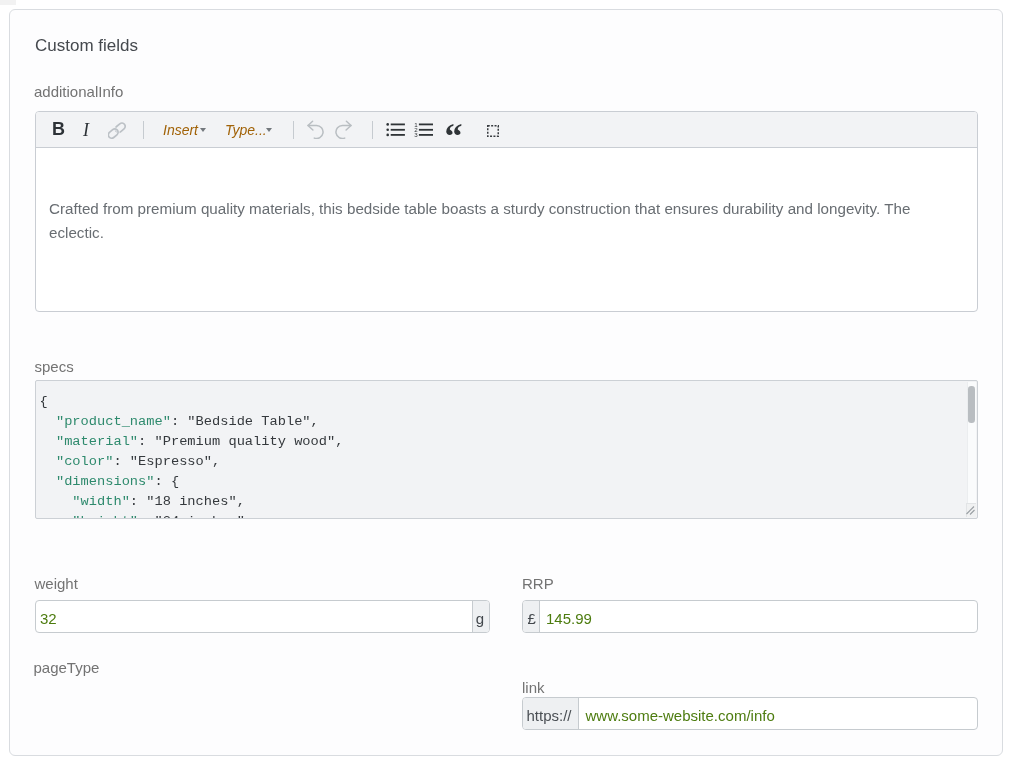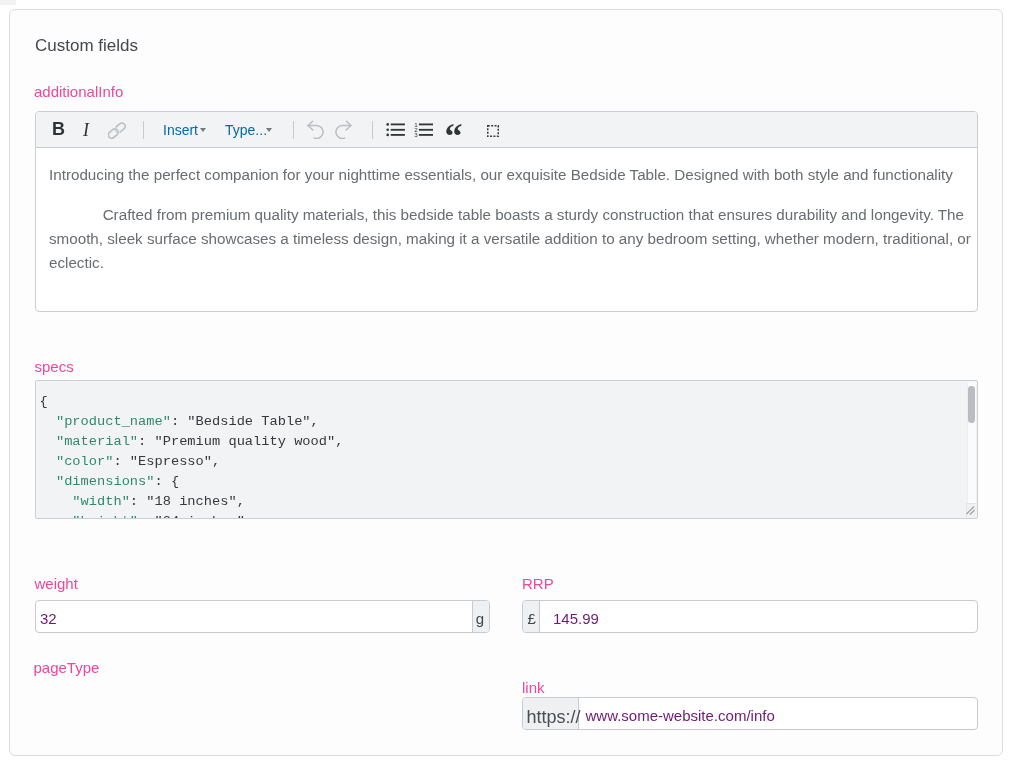--- a/index.html
+++ b/index.html
@@ -1,34 +1,34 @@
 <!DOCTYPE html>
 <html><head>
 <meta charset="utf-8">
 <style>
   * { margin:0; padding:0; box-sizing:border-box; }
   html,body { width:1013px; height:769px; background:#fff; font-family:"Liberation Sans",sans-serif; }
   #page { position:relative; width:1013px; height:769px; overflow:hidden; }
   .abs { position:absolute; }
   .card { left:9px; top:9px; width:994px; height:747px; background:#fdfdfe; border:1px solid #d9dce0; border-radius:6px; }
-  .lbl { font-size:15px; color:#ec4899; }
+  .lbl { font-size:15px; color:#737373; }
   .editor { left:35px; top:111px; width:943px; height:201px; border:1px solid #c9cdd3; border-radius:4px; background:#fff; }
   .toolbar { position:absolute; left:0; top:0; right:0; height:36px; background:#f2f3f5; border-bottom:1px solid #c9cdd3; border-radius:3px 3px 0 0; }
   .tsep { position:absolute; top:9px; width:1px; height:18px; background:#c6cbd0; }
-  .ttxt { position:absolute; font-size:14px; color:#0369a1; top:9.5px; }
+  .ttxt { position:absolute; font-size:14px; color:#a16207; top:9.5px;font-style:italic; }
   .caret { position:absolute; top:16px; width:0; height:0; border-left:3.5px solid transparent; border-right:3.5px solid transparent; border-top:4.5px solid #73787d; }
   .econtent { position:absolute; left:13px; width:915px; top:51px; font-size:15.2px; line-height:24px; color:#686d72; white-space:nowrap; }
   
   .ta { left:35px; top:380px; width:943px; height:139px; background:#f2f3f5; border:1px solid #ccd0d5; border-radius:2px; overflow:hidden; }
   .code { position:absolute; left:3.5px; top:11px; font-family:"Liberation Mono",monospace; font-size:13.7px; line-height:20px; color:#35393d; white-space:pre; }
   .k { color:#2e8a6d; }
   .sbtrack { position:absolute; right:1px; top:1px; width:9px; bottom:1px; background:#fafbfc; border-left:1px solid #ebedef; }
   .sbthumb { position:absolute; right:2.5px; top:4.5px; width:6.5px; height:37.5px; background:#b9bdc1; border-radius:3.2px; }
   .input { height:33px; background:#fff; border:1px solid #c6cbcf; border-radius:4px; }
-  .ival { position:absolute; left:4px; top:9px; font-size:15px; color:#701a75; }
+  .ival { position:absolute; left:4px; top:9px; font-size:15px; color:#4d7c0f; }
   .addon { position:absolute; top:0; bottom:0; background:#eef0f2; }
 </style>
 </head>
 <body>
 <div id="page">
   <div class="abs" style="left:0;top:0;width:16px;height:5px;background:#f2f2f2;"></div>
   <div class="abs card"></div>
   <div class="abs" style="left:35px;top:36.3px;font-size:17px;color:#45494e;text-align:center;">Custom fields</div>
   <div class="abs lbl" style="left:34px;top:83.2px;">additionalInfo</div>
 
@@ -75,23 +75,21 @@
             <rect x="4.9" y="5.9" width="14.1" height="1.8"></rect>
             <rect x="4.9" y="11" width="14.1" height="1.8"></rect>
           </g>
         </svg>
       <span style="position:absolute;left:408.4px;top:2.7px;font-family:'Liberation Serif',serif;font-weight:bold;font-size:36px;color:#2f3437;">“</span>
       <svg style="position:absolute;left:451px;top:12.5px;" width="12" height="12" viewBox="0 0 12 12" fill="none">
           <rect x="0.75" y="0.75" width="10.5" height="10.5" stroke="#383c40" stroke-width="1.5" stroke-dasharray="2 1.4"></rect>
         </svg>
     </div>
     <div class="econtent">
-      <div>Introducing the perfect companion for your nighttime essentials, our exquisite Bedside Table. Designed with both style and functionality</div>
-      <div style="margin-top:16px;text-align:right;">Crafted from premium quality materials, this bedside table boasts a sturdy construction that ensures durability and longevity. The</div>
-      <div>smooth, sleek surface showcases a timeless design, making it a versatile addition to any bedroom setting, whether modern, traditional, or</div>
+      <div style="margin-top:34px;">Crafted from premium quality materials, this bedside table boasts a sturdy construction that ensures durability and longevity. The</div>
       <div>eclectic.</div>
     </div>
   </div>
 
   <div class="abs lbl" style="left:34.5px;top:357.5px;">specs</div>
   <div class="abs ta">
     <div class="code">{
   <span class="k">"product_name"</span>: "Bedside Table",
   <span class="k">"material"</span>: "Premium quality wood",
   <span class="k">"color"</span>: "Espresso",
@@ -112,23 +110,23 @@
   <div class="abs lbl" style="left:34.5px;top:575px;">weight</div>
   <div class="abs lbl" style="left:522px;top:575px;">RRP</div>
   <div class="abs input" style="left:35px;top:600px;width:455px;">
     <span class="ival">32</span>
     <div class="addon" style="right:0;width:17px;border-left:1px solid #c6cbcf;border-radius:0 3px 3px 0;"></div>
     <span style="position:absolute;right:4.8px;top:9px;font-size:15px;color:#42474c;">g</span>
   </div>
   <div class="abs input" style="left:522px;top:600px;width:456px;">
     <div class="addon" style="left:0;width:17px;border-right:1px solid #c6cbcf;border-radius:3px 0 0 3px;"></div>
     <span style="position:absolute;left:4.5px;top:9px;font-size:15px;color:#42474c;">£</span>
-    <span class="ival" style="left:30px;">145.99</span>
+    <span class="ival" style="left:23px;">145.99</span>
   </div>
 
   <div class="abs lbl" style="left:33.5px;top:659px;">pageType</div>
   <div class="abs lbl" style="left:522px;top:670.5px;margin-top:8px;">link</div>
   <div class="abs input" style="left:522px;top:697px;width:456px;">
     <div class="addon" style="left:0;width:56px;border-right:1px solid #c6cbcf;border-radius:3px 0 0 3px;"></div>
-    <span style="position:absolute;left:3.5px;top:9px;font-size:18px;color:#4a4f54;">https://</span>
+    <span style="position:absolute;left:3.5px;top:9px;font-size:15px;color:#4a4f54;">https://</span>
     <span class="ival" style="left:62.5px;">www.some-website.com/info</span>
   </div>
 </div>
 
 </body></html>

